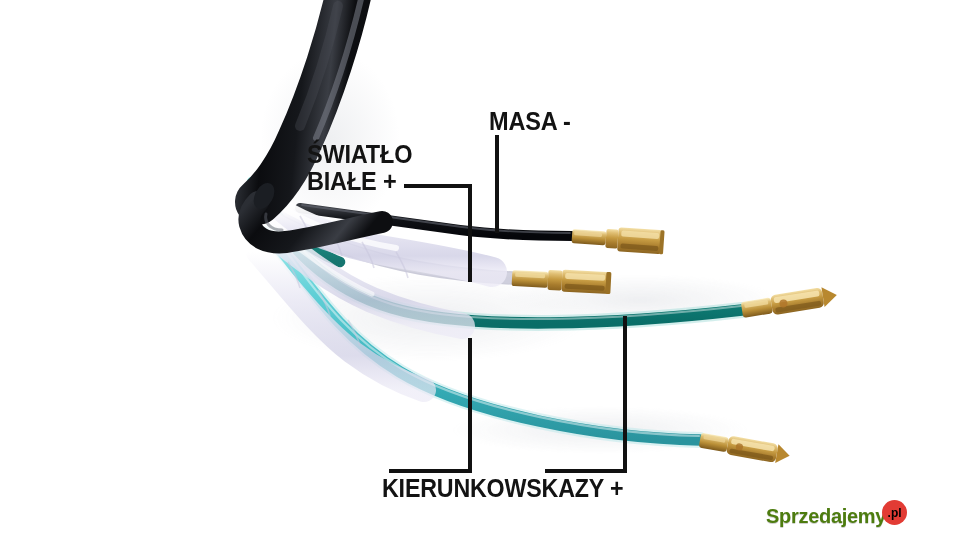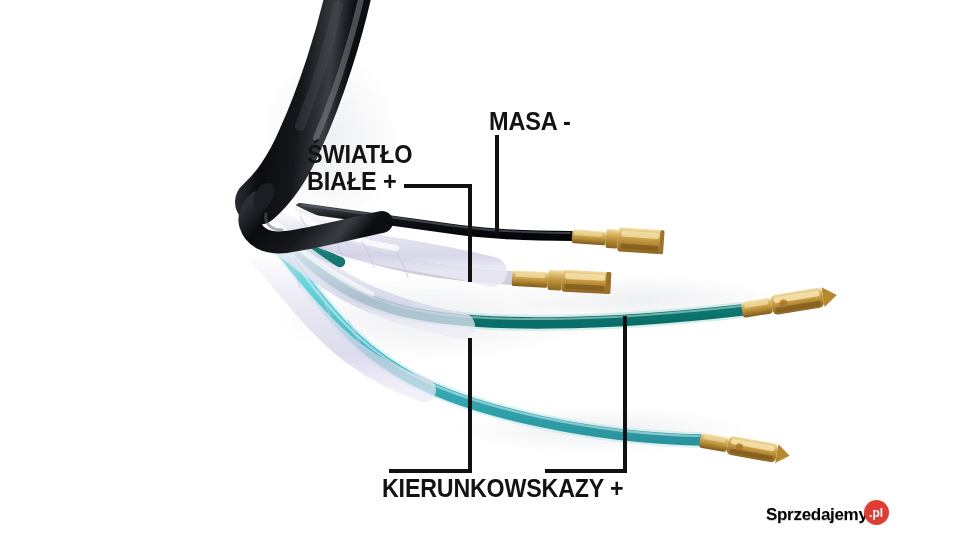--- a/index.html
+++ b/index.html
@@ -61,35 +61,35 @@
   #watermark {
     position: absolute;
     left: 766px;
     top: 506px;
     display: flex;
     align-items: flex-start;
     user-select: none;
   }
   #watermark-text {
     font-family: "Liberation Sans", sans-serif;
-    font-size: 17px;
+    font-size: 20px;
     font-weight: bold;
-    color: #000000;
+    color: #4d7c0f;
     text-shadow: 0 1px 0 #cfcfcf, 0 -1px 0 #ffffff;
     letter-spacing: -0.3px;
     line-height: 1;
   }
   #watermark-badge {
     margin-left: -4px;
     margin-top: -6px;
     width: 25px;
     height: 25px;
     border-radius: 50%;
     background: #e23b34;
-    color: #ffffff;
+    color: #000000;
     font-family: "Liberation Sans", sans-serif;
     font-size: 12px;
     font-weight: bold;
     display: flex;
     align-items: center;
     justify-content: center;
     line-height: 1;
   }
 </style>
 </head>

